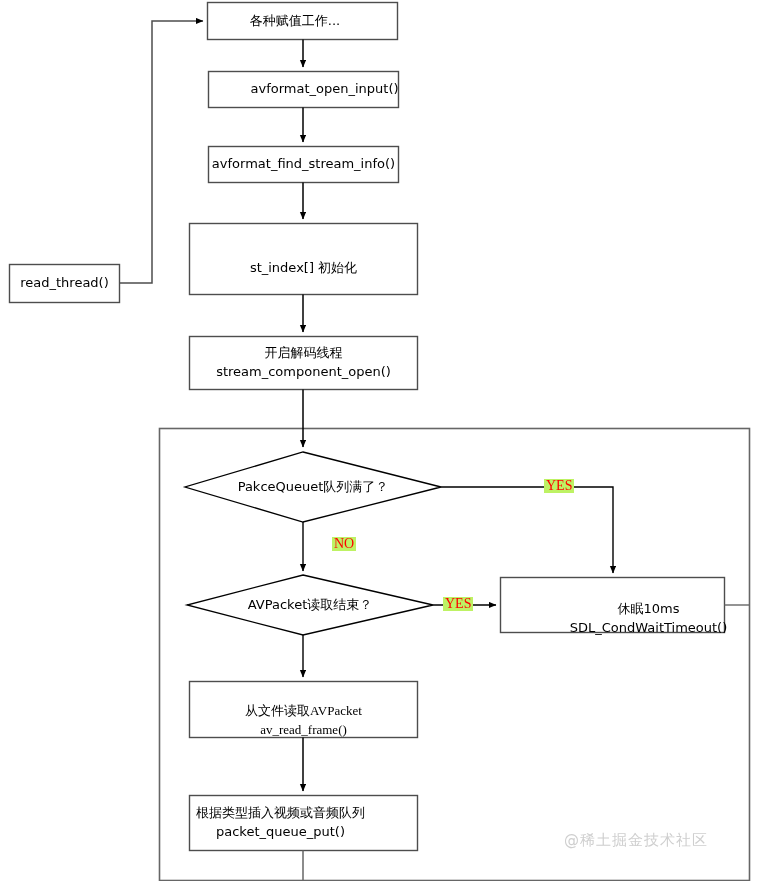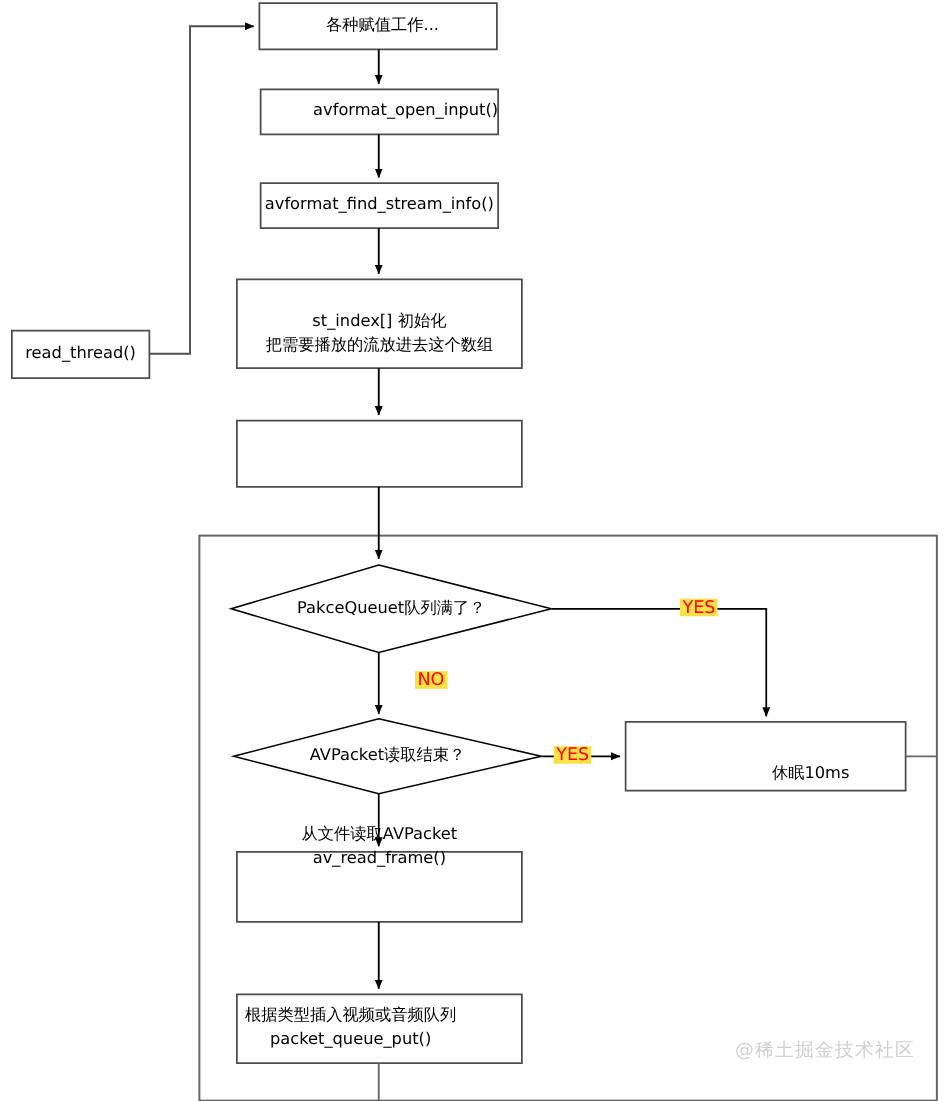--- a/index.html
+++ b/index.html
@@ -34,23 +34,24 @@
     line-height: 1.45;
     pointer-events: none;
     white-space: nowrap;
   }
   .node-label .ln { display: block; }
   .edge-label {
     position: absolute;
     color: #ff0000;
     font-size: 14px;
     font-weight: 400;
-    background: #fde047;
+    background: #bef264;
     padding: 0 2px;
     line-height: 1;
+    font-family: Liberation Serif, serif;
   }
   .watermark {
     position: absolute;
     color: #cfcfcf;
     font-size: 15px;
     letter-spacing: 1px;
     white-space: nowrap;
   }
 </style>
 </head>
@@ -113,61 +114,65 @@
 
     <path d="M303,737.5 L303,791" fill="none" stroke="#000000" stroke-width="1.5" marker-end="url(#arrow)"></path>
 
     <path d="M303,850.5 L303,880" fill="none" stroke="#666666" stroke-width="1.5"></path>
   </svg>
 
   <div class="node-label" style="left:9px; top:264px; width:111px; height:39px;text-align:center;">
     <span class="ln">read_thread()</span>
   </div>
 
-  <div class="node-label" style="left:214px; top:2px; width:184px; height:38px;">
+  <div class="node-label" style="left:203px; top:2px; width:184px; height:38px;">
     <span class="ln">各种赋值工作...</span>
   </div>
 
   <div class="node-label" style="left:208px; top:71px; width:191px; height:37px;margin-left:21px;">
     <span class="ln">avformat_open_input()</span>
   </div>
 
   <div class="node-label" style="left:208px; top:146px; width:191px; height:37px;align-items:center;">
     <span class="ln">avformat_find_stream_info()</span>
   </div>
 
   <div class="node-label" style="left:189px; top:223px; width:229px; height:90px;">
     <span class="ln">st_index[] 初始化</span>
-    <span class="ln">把需要播放的流放进去这个数组</span>
   </div>
 
+  <div class="node-label" style="left:189px; top:336px; width:229px; height:54px;">
+    <span class="ln">开启解码线程</span>
+    <span class="ln">stream_component_open()</span>
+  </div>
 
   <div class="node-label" style="left:187px; top:591px; width:246px; height:28px;">
     <span class="ln">AVPacket读取结束？</span>
   </div>
 
   <div class="node-label" style="left:185px; top:472px; width:256px; height:30px;">
     <span class="ln">PakceQueuet队列满了？</span>
   </div>
 
   <div class="node-label" style="left:500px; top:593px; width:225px; height:52px;padding-left:36px;">
     <span class="ln">休眠10ms</span>
+    <span class="ln">SDL_CondWaitTimeout()</span>
   </div>
 
-  <div class="node-label" style="left:189px; top:650px; width:229px; height:55px;">
+  <div class="node-label" style="left:189px; top:693px; width:229px; height:55px;font-family:Liberation Serif, serif;">
     <span class="ln">从文件读取AVPacket</span>
     <span class="ln">av_read_frame()</span>
   </div>
 
   <div class="node-label" style="left:189px; top:795px; width:183px; height:56px;">
     <span class="ln">根据类型插入视频或音频队列</span>
     <span class="ln">packet_queue_put()</span>
   </div>
 
   <div class="edge-label" style="left:544px; top:479px;">YES</div>
 
   <div class="edge-label" style="left:292px; top:537px;margin-left:40px;">NO</div>
 
   <div class="edge-label" style="left:443px; top:597px;">YES</div>
 
-  <div class="watermark" style="left:588px; top:831px;text-align:center;">@稀土掘金技术社区</div>
+  <div class="watermark" style="left:564px; top:831px;text-align:center;">@稀土掘金技术社区</div>
 
 </div>
 
 </body></html>

